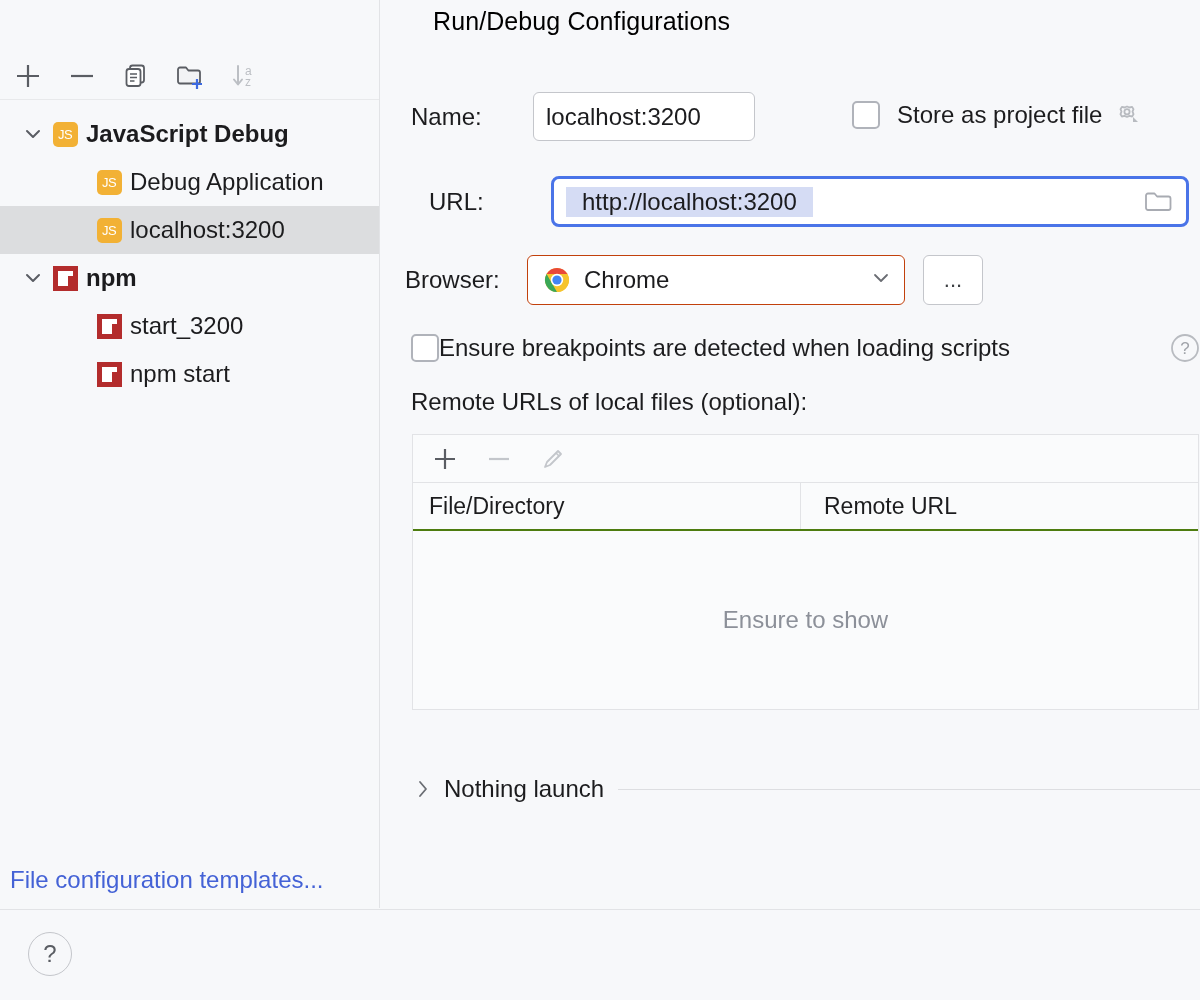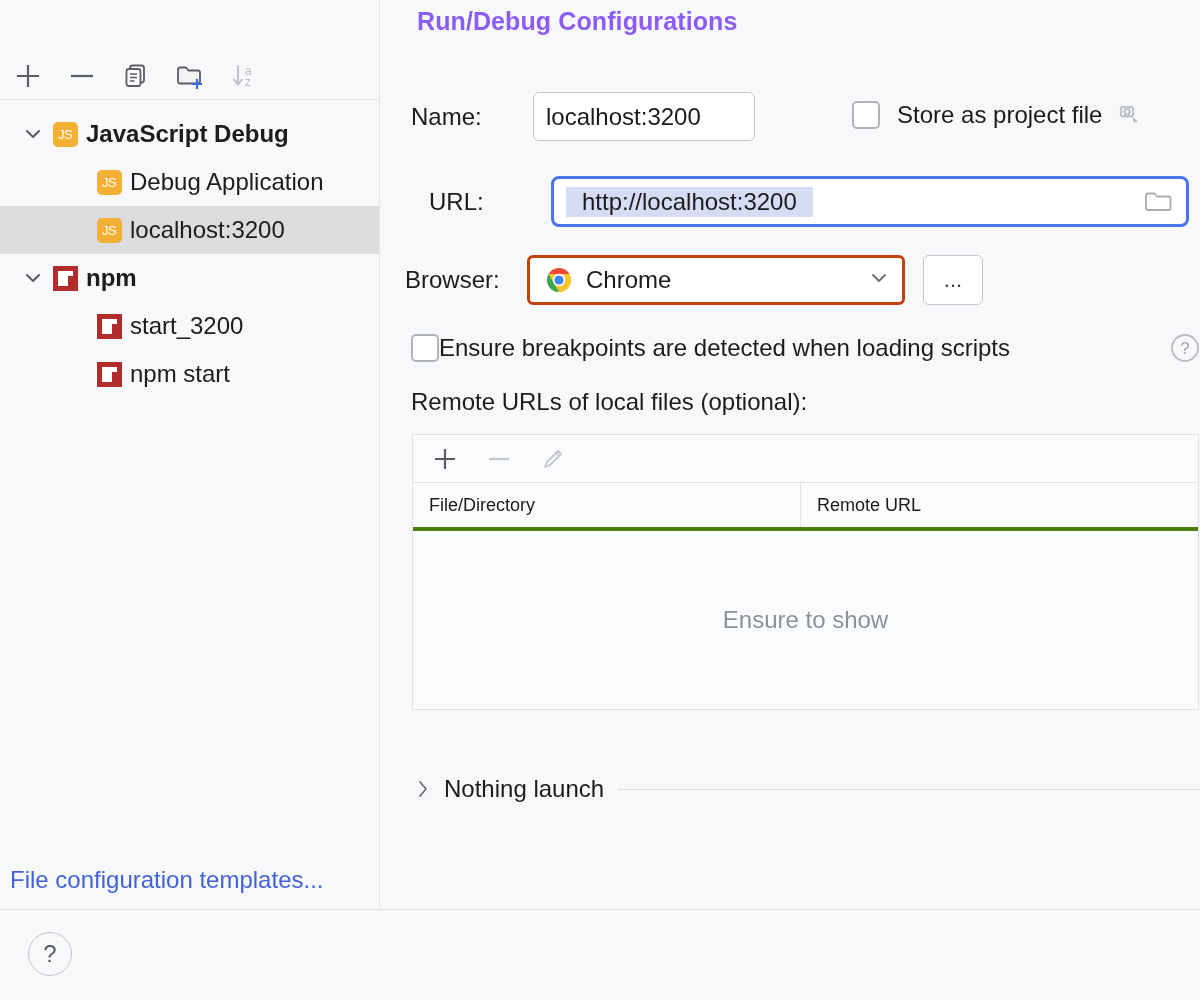--- a/index.html
+++ b/index.html
@@ -83,22 +83,22 @@
 
   .edit-templates {
     position: absolute; left: 10px; bottom: 14px;
     font-size: 24px; color: #4462d6; cursor: pointer; white-space: nowrap;
   }
 
   
   .panel { position: absolute; left: 381px; top: 0; right: 0; height: 908px; }
 
   .dialog-title {
-    position: absolute; top: 7px; left: 36px;
-    font-size: 25px; font-weight: bold; color: #8b5cf6;
+    position: absolute; top: 7px; left: 52px;
+    font-size: 25px; font-weight: normal; color: #000000;
     letter-spacing: 0.1px;
   }
 
   .row { position: absolute; display: flex; align-items: center; }
 
   .field-label { font-size: 24px; color: #1c1c1e; }
 
   .textfield {
     background: #ffffff;
     border: 1px solid #c4c6cb;
@@ -113,21 +113,21 @@
   }
   .sel-text { background: #d5dcf4; padding: 1px 16px; }
 
   .checkbox {
     width: 28px; height: 28px;
     border: 2px solid #b0b3ba; border-radius: 5px;
     background: #fff; cursor: pointer; flex: 0 0 auto;
   }
 
   .combo {
-    background: #ffffff; border: 3px solid #c2410c; border-radius: 6px;
+    background: #ffffff; border: 1px solid #c2410c; border-radius: 6px;
     display: flex; align-items: center; justify-content: space-between;
     padding: 0 12px 0 14px; cursor: pointer;
   }
   .combo-text { font-size: 24px; color: #1c1c1e; display: flex; align-items: center; gap: 12px; }
 
   .sq-btn {
     background: #ffffff; border: 1px solid #c4c6cb; border-radius: 6px;
     display: flex; align-items: center; justify-content: center;
     font-size: 22px; color: #3c3f43; cursor: pointer;
   }
@@ -137,22 +137,22 @@
     position: absolute;
     border: 1px solid #e2e3e6;
     background: #fafbfc;
   }
   .table-toolbar {
     height: 48px; display: flex; align-items: center; gap: 18px;
     padding-left: 14px; border-bottom: 1px solid #e2e3e6;
   }
   .table-head {
     height: 48px; display: flex; align-items: center;
-    border-bottom: 4px solid #4d7c0f;
-    font-size: 18px; color: #1c1c1e;
+    border-bottom: 2px solid #4d7c0f;
+    font-size: 23px; color: #1c1c1e; gap: 7px;
   }
   .th { padding-left: 16px; }
   .th.first { width: 388px; border-right: 1px solid #e2e3e6; height: 100%; display:flex; align-items:center;}
   .table-empty {
     height: 178px; display: flex; align-items: center; justify-content: center;
     font-size: 24px; color: #8c9099;
   }
 
   .before-launch { position: absolute; display: flex; align-items: center; width: 790px; }
   .bl-text { font-size: 24px; color: #1c1c1e; margin: 0 14px 0 10px; white-space: nowrap; }

